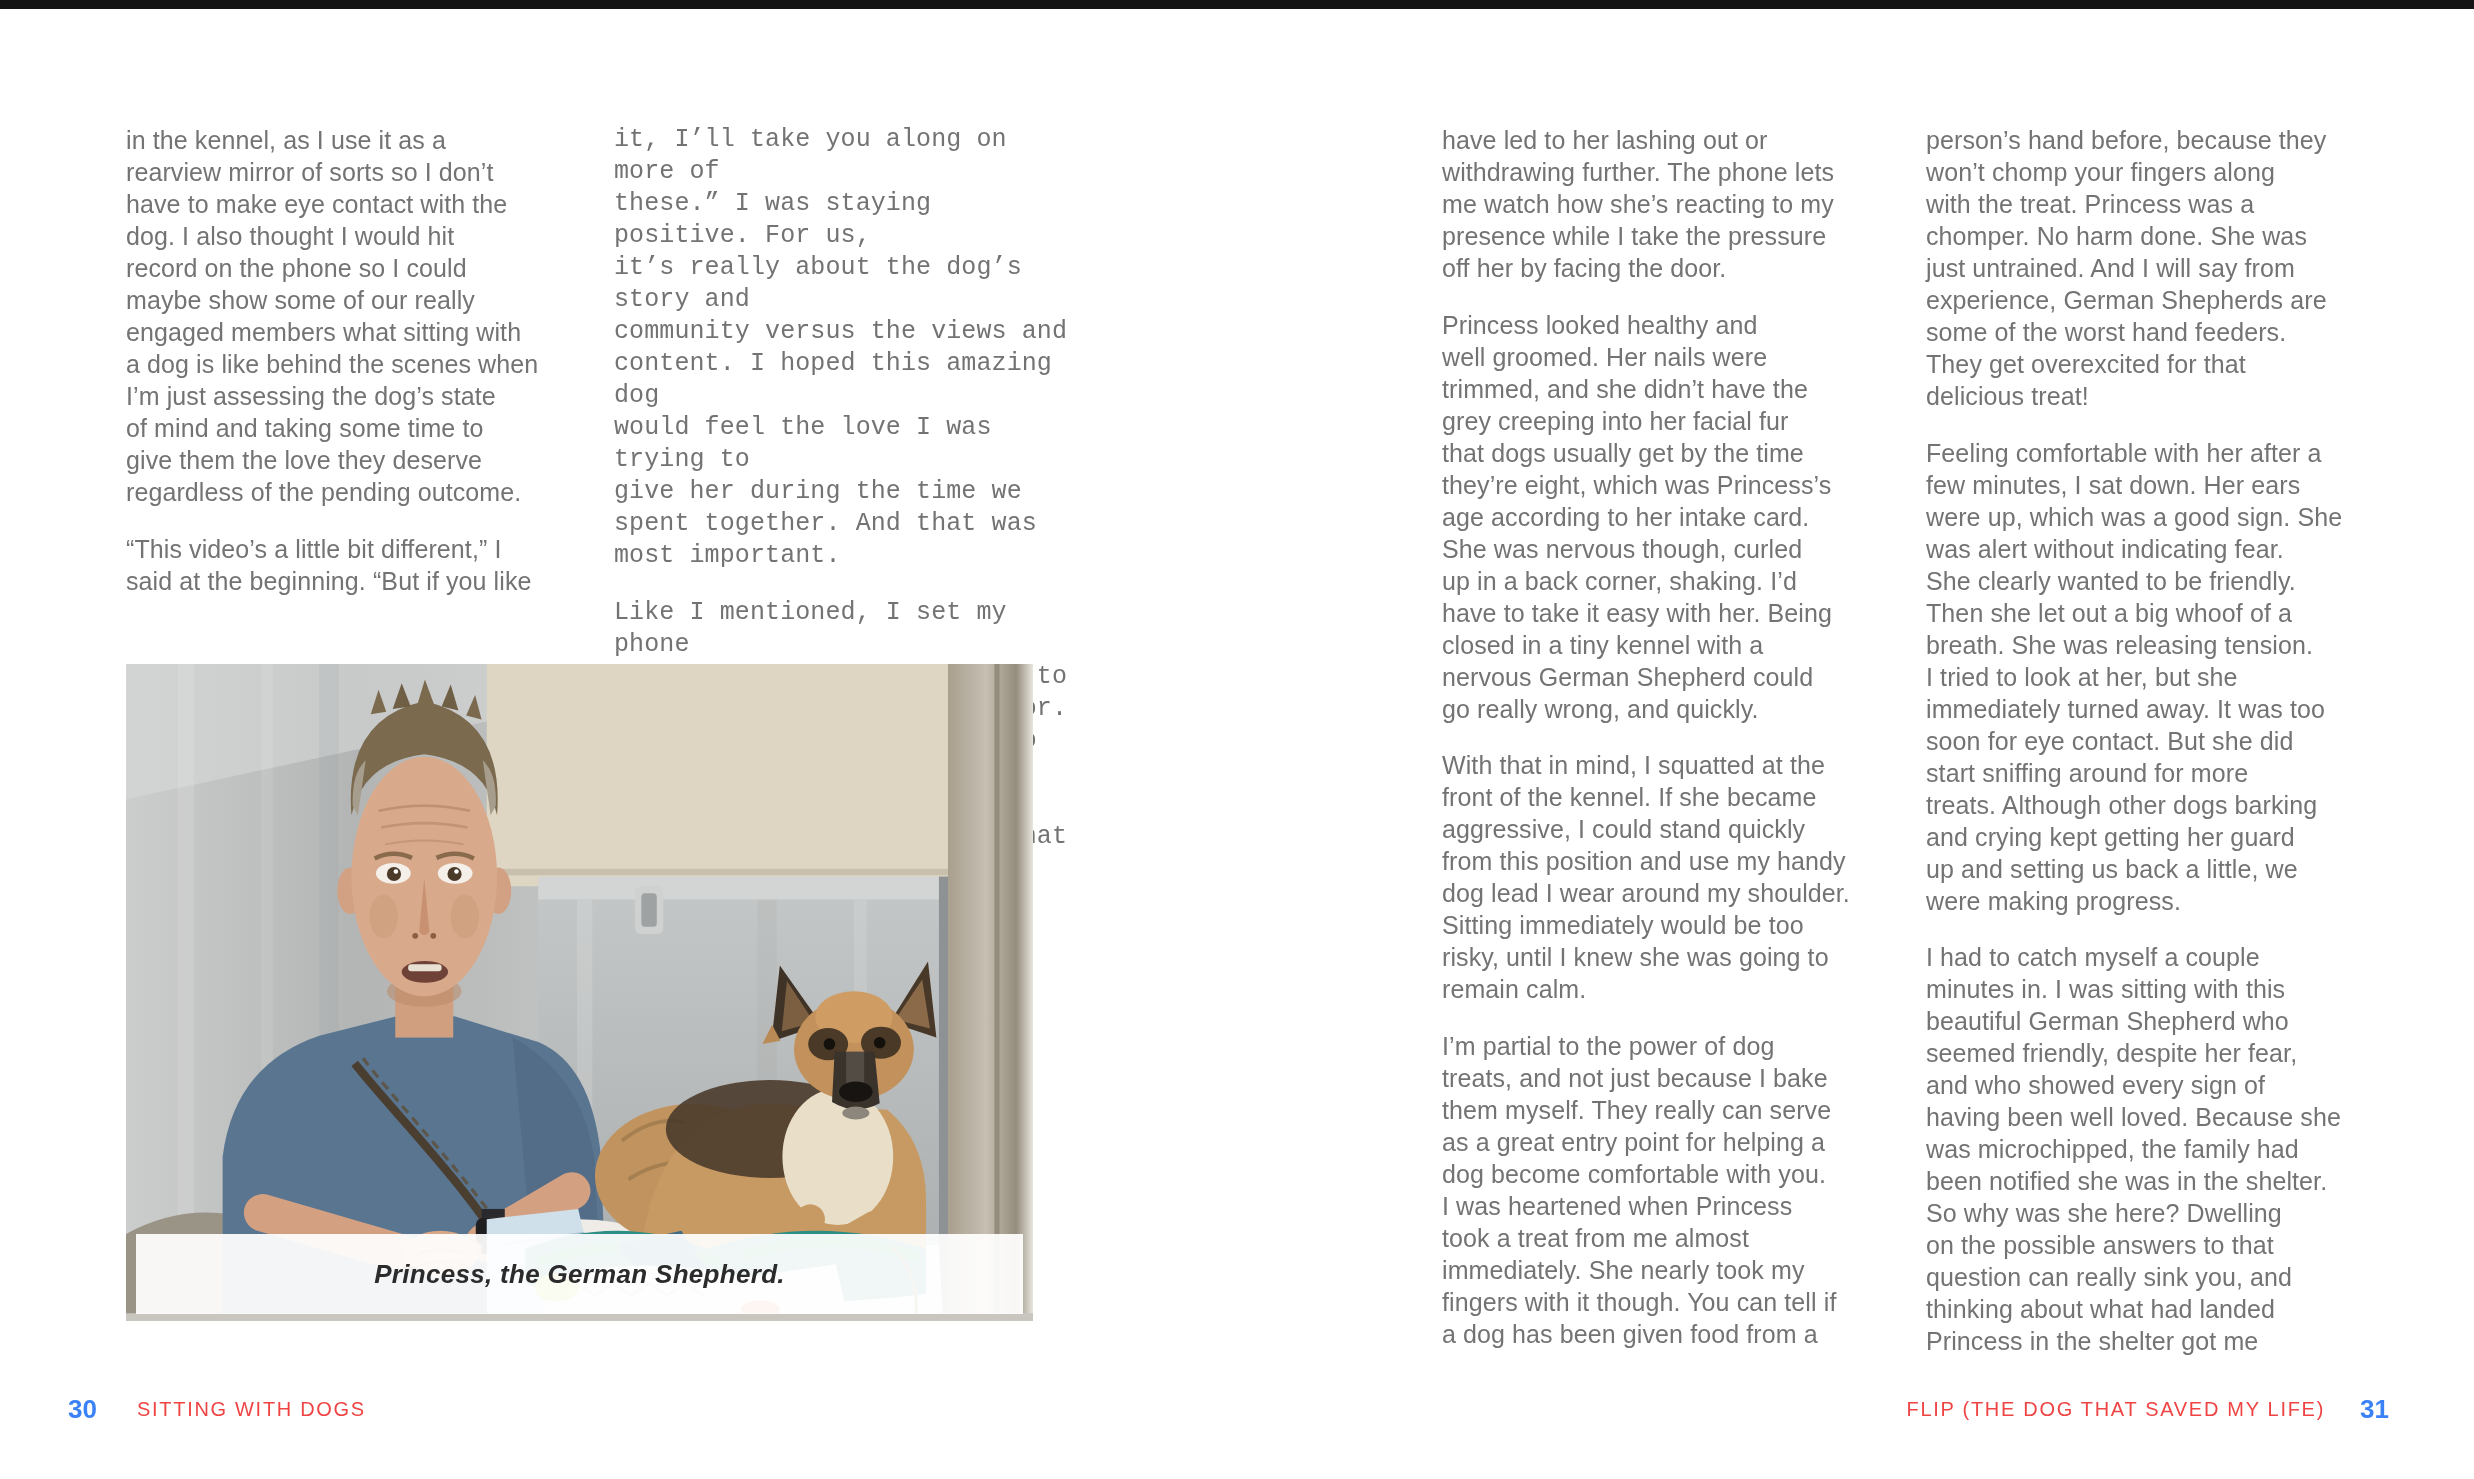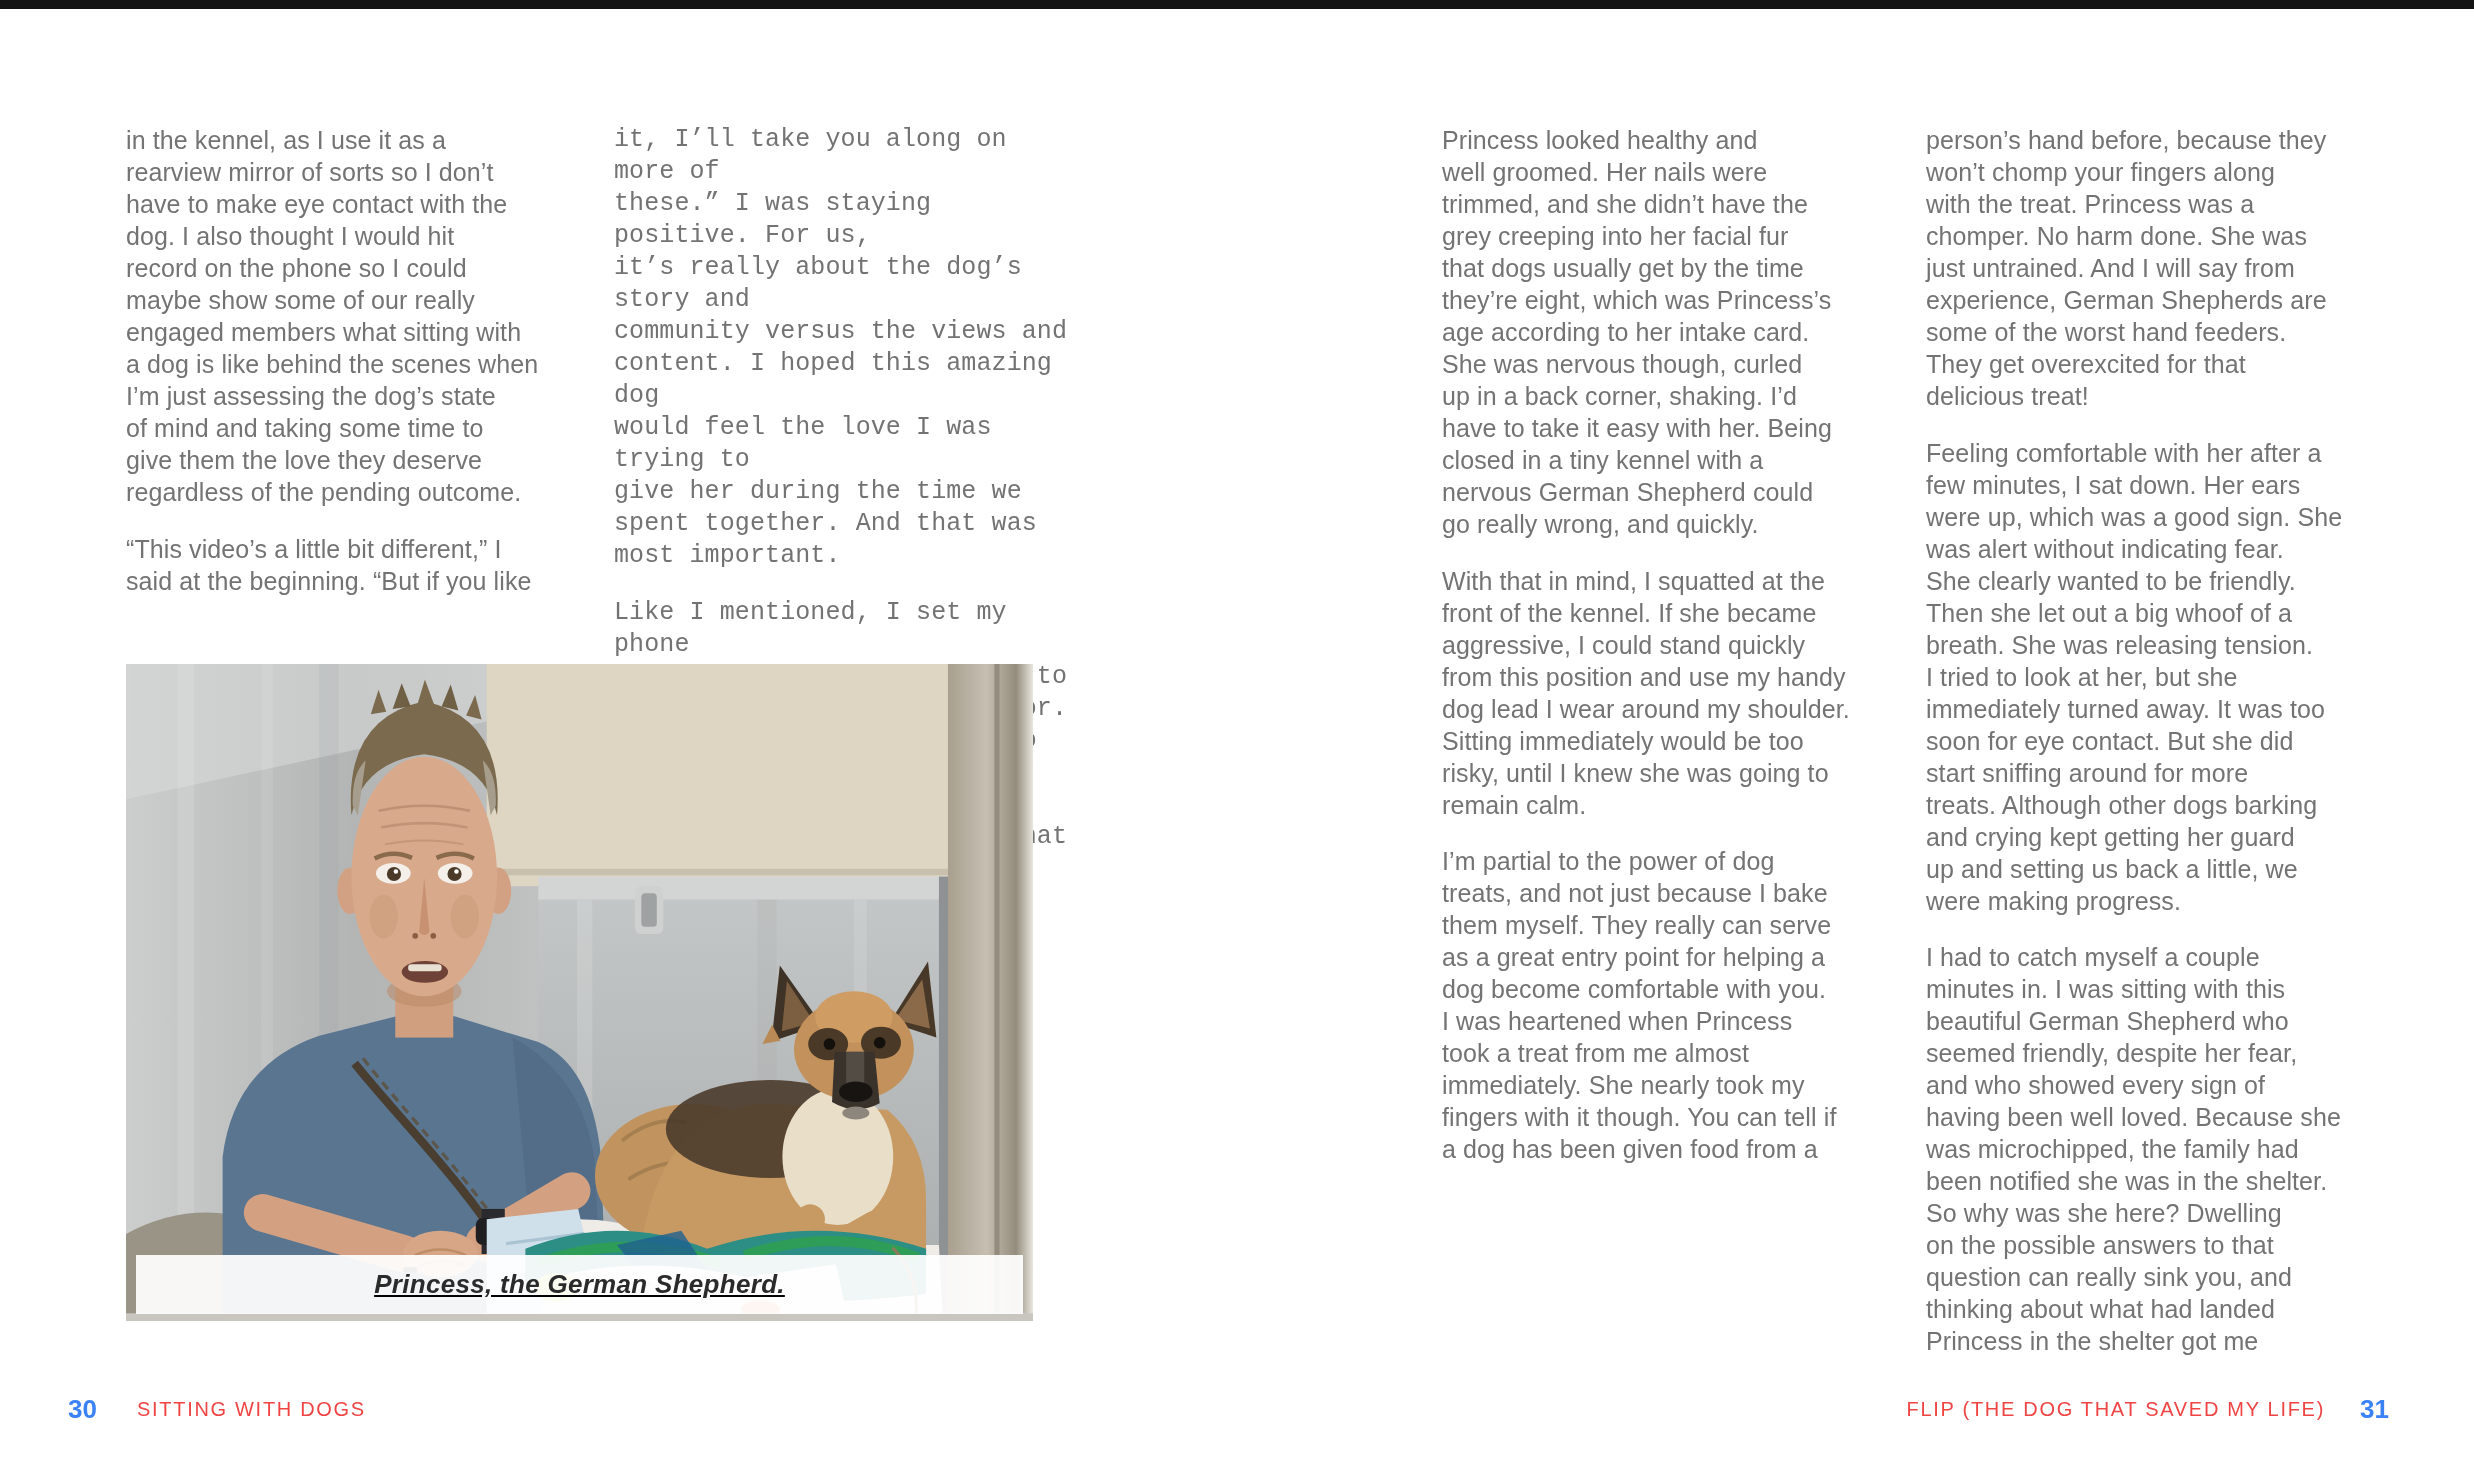--- a/index.html
+++ b/index.html
@@ -14,22 +14,22 @@
   .col p{margin:0 0 24.5px 0;white-space:pre-line;}
   .col-1{left:126px;top:124px;}
   .col-2{left:614px;top:124px;font-family:Liberation Mono, monospace;}
   .col-3{left:1442px;top:124px;}
   .col-4{left:1926px;top:124px;}
 
   
   .photo{position:absolute;left:126px;top:664px;width:907px;height:657px;margin:0;
          overflow:hidden;background:#b9bbbc;}
   .photo svg{position:absolute;left:0;top:0;width:907px;height:657px;display:block;}
-  .caption-bar{position:absolute;left:9.7px;right:9.7px;bottom:7px;height:59px;
-               background:rgba(255,255,255,.93);display:flex;align-items:center;justify-content:center;text-decoration:underline;}
+  .caption-bar{position:absolute;left:9.7px;right:9.7px;bottom:7px;height:80px;
+               background:rgba(255,255,255,.93);display:flex;align-items:center;justify-content:center;}
   .caption-text{font-size:26px;font-weight:700;font-style:italic;color:#2b2b2b;letter-spacing:0.3px;}
 
   
   .page-num{position:absolute;font-size:26px;font-weight:700;color:#3b82f6;}
   .page-num.left{left:68px;top:1394px;}
   .page-num.right{right:86px;top:1394px;}
   .footer-title{position:absolute;font-size:20px;font-weight:400;color:#ef4444;letter-spacing:1.7px;}
   .footer-title.left{left:137px;top:1398px;}
   .footer-title.right{right:150px;top:1398px;}
 </style>
@@ -195,20 +195,25 @@
       <ellipse cx="985" cy="1002" rx="30" ry="14" fill="#e2814b"></ellipse>
       <path d="M1190,906 Q1232,950 1226,1012" stroke="#8a7a5a" stroke-width="5" fill="none"></path>
       <rect x="0" y="1008" width="1408" height="12" fill="#c9c6c0"></rect>
     </svg>
     <figcaption class="caption-bar">
       <span class="caption-text">Princess, the German Shepherd.</span>
     </figcaption>
   </figure>
 
   <div class="col col-3">
+    <p>have led to her lashing out or
+withdrawing further. The phone lets
+me watch how she’s reacting to my
+presence while I take the pressure
+off her by facing the door.</p>
     <p>Princess looked healthy and
 well groomed. Her nails were
 trimmed, and she didn’t have the
 grey creeping into her facial fur
 that dogs usually get by the time
 they’re eight, which was Princess’s
 age according to her intake card.
 She was nervous though, curled
 up in a back corner, shaking. I’d
 have to take it easy with her. Being

